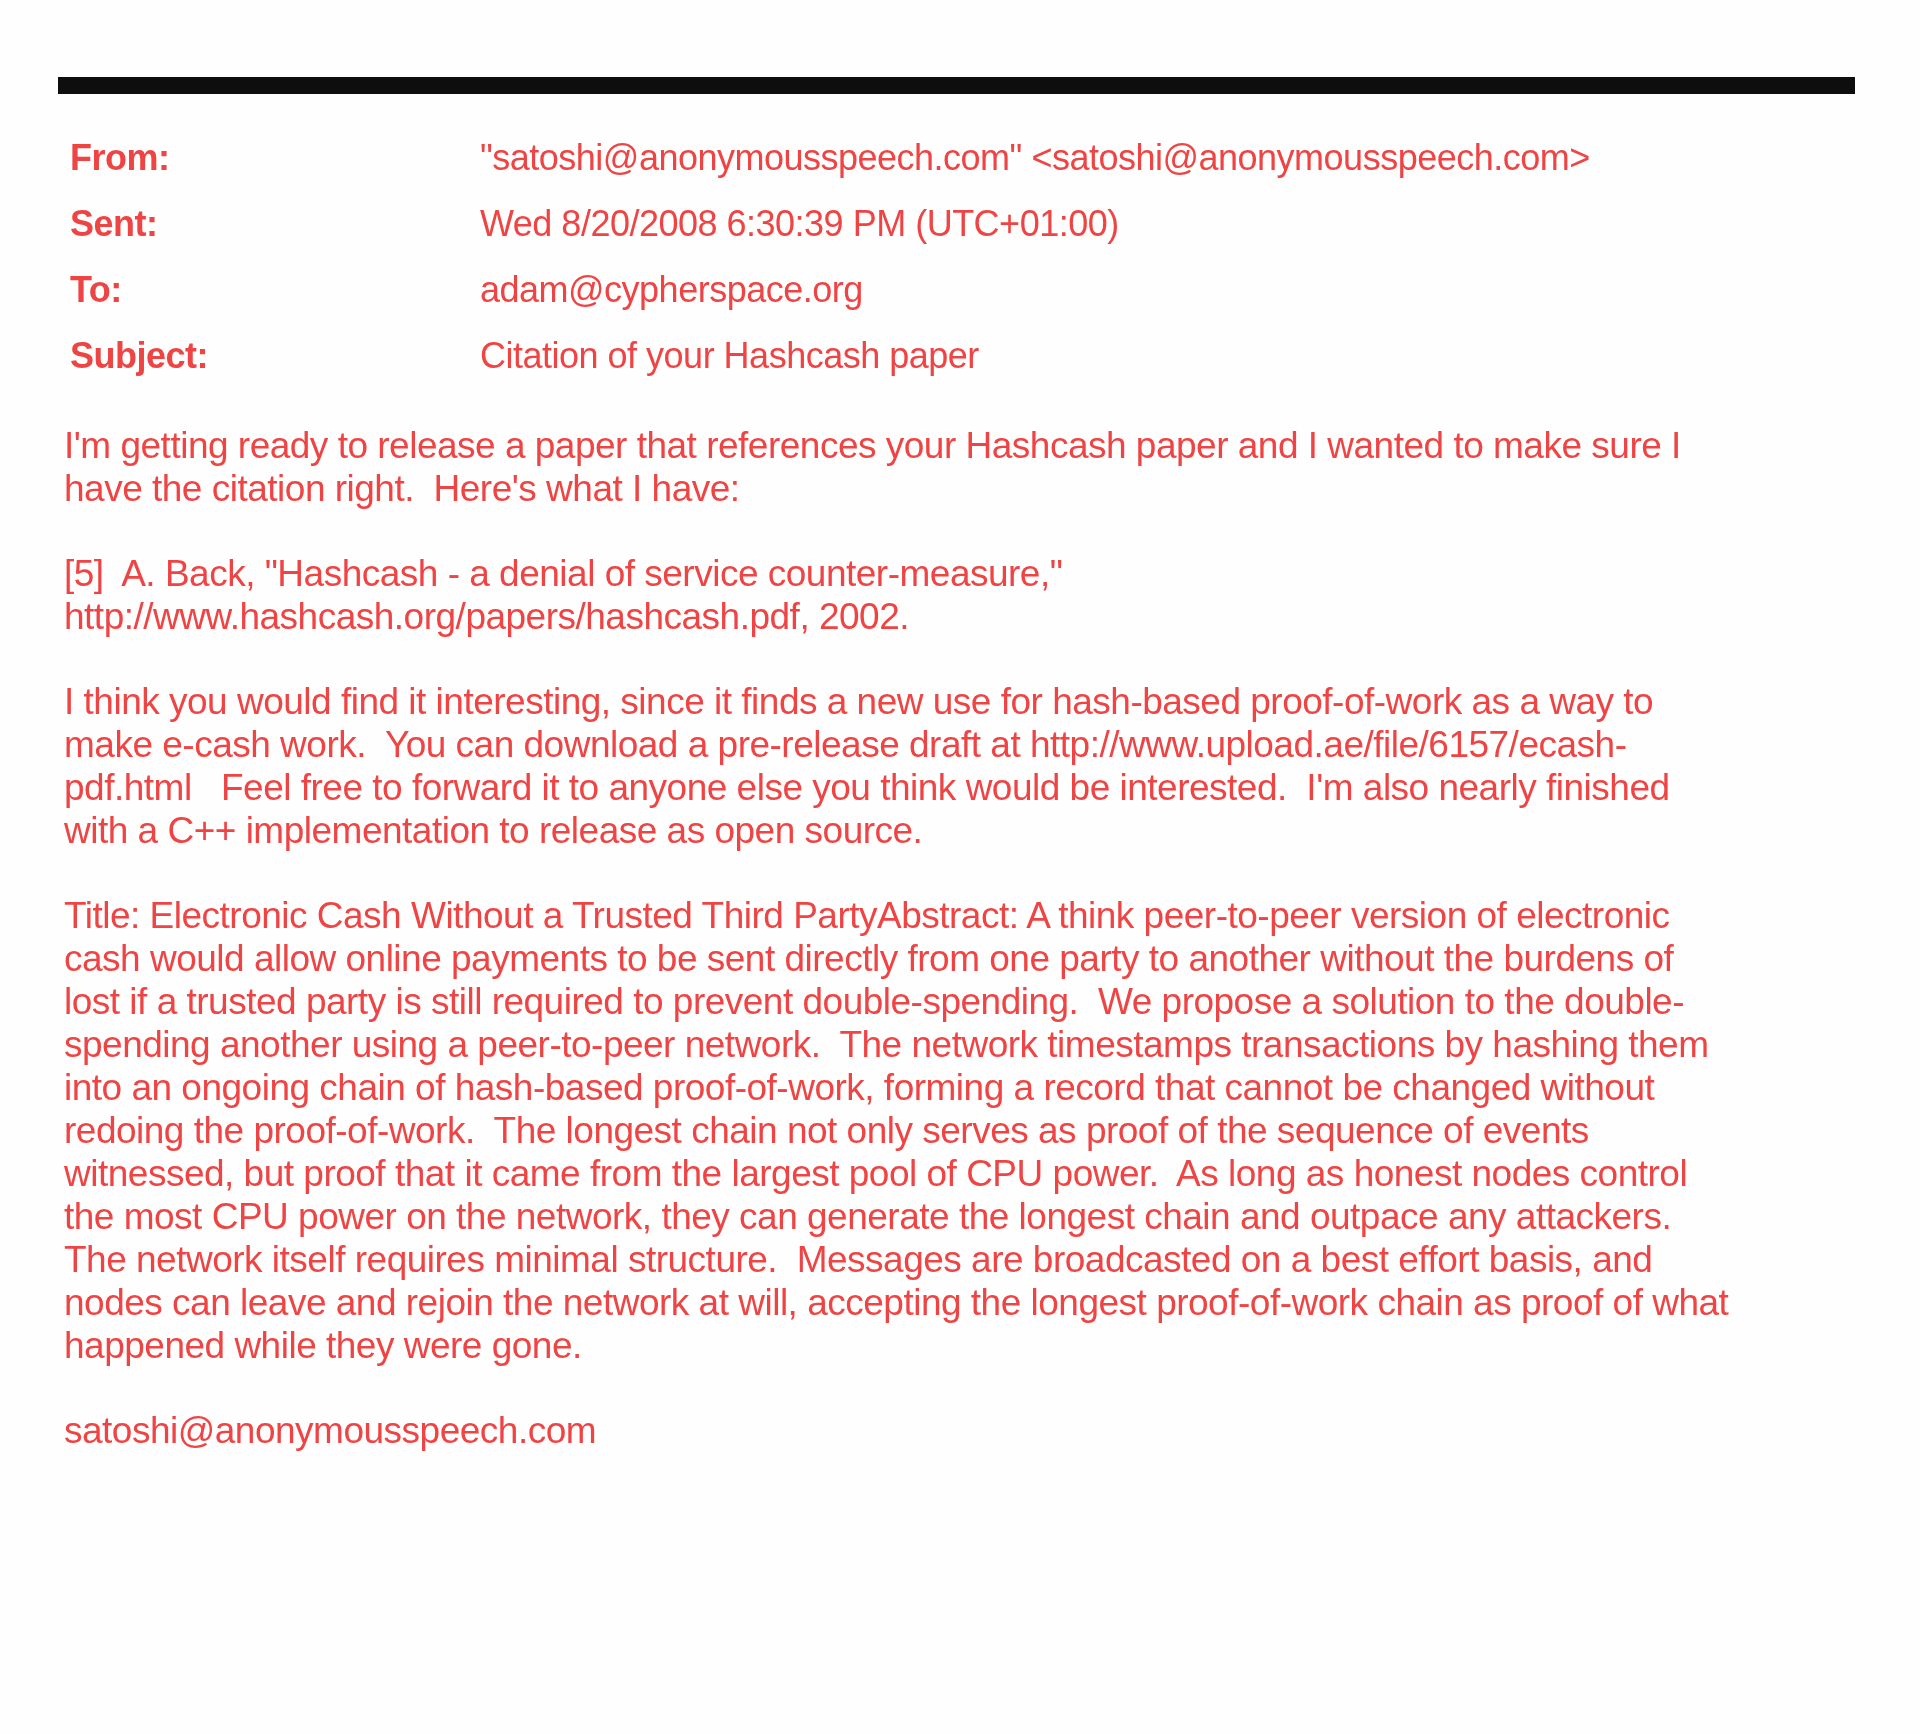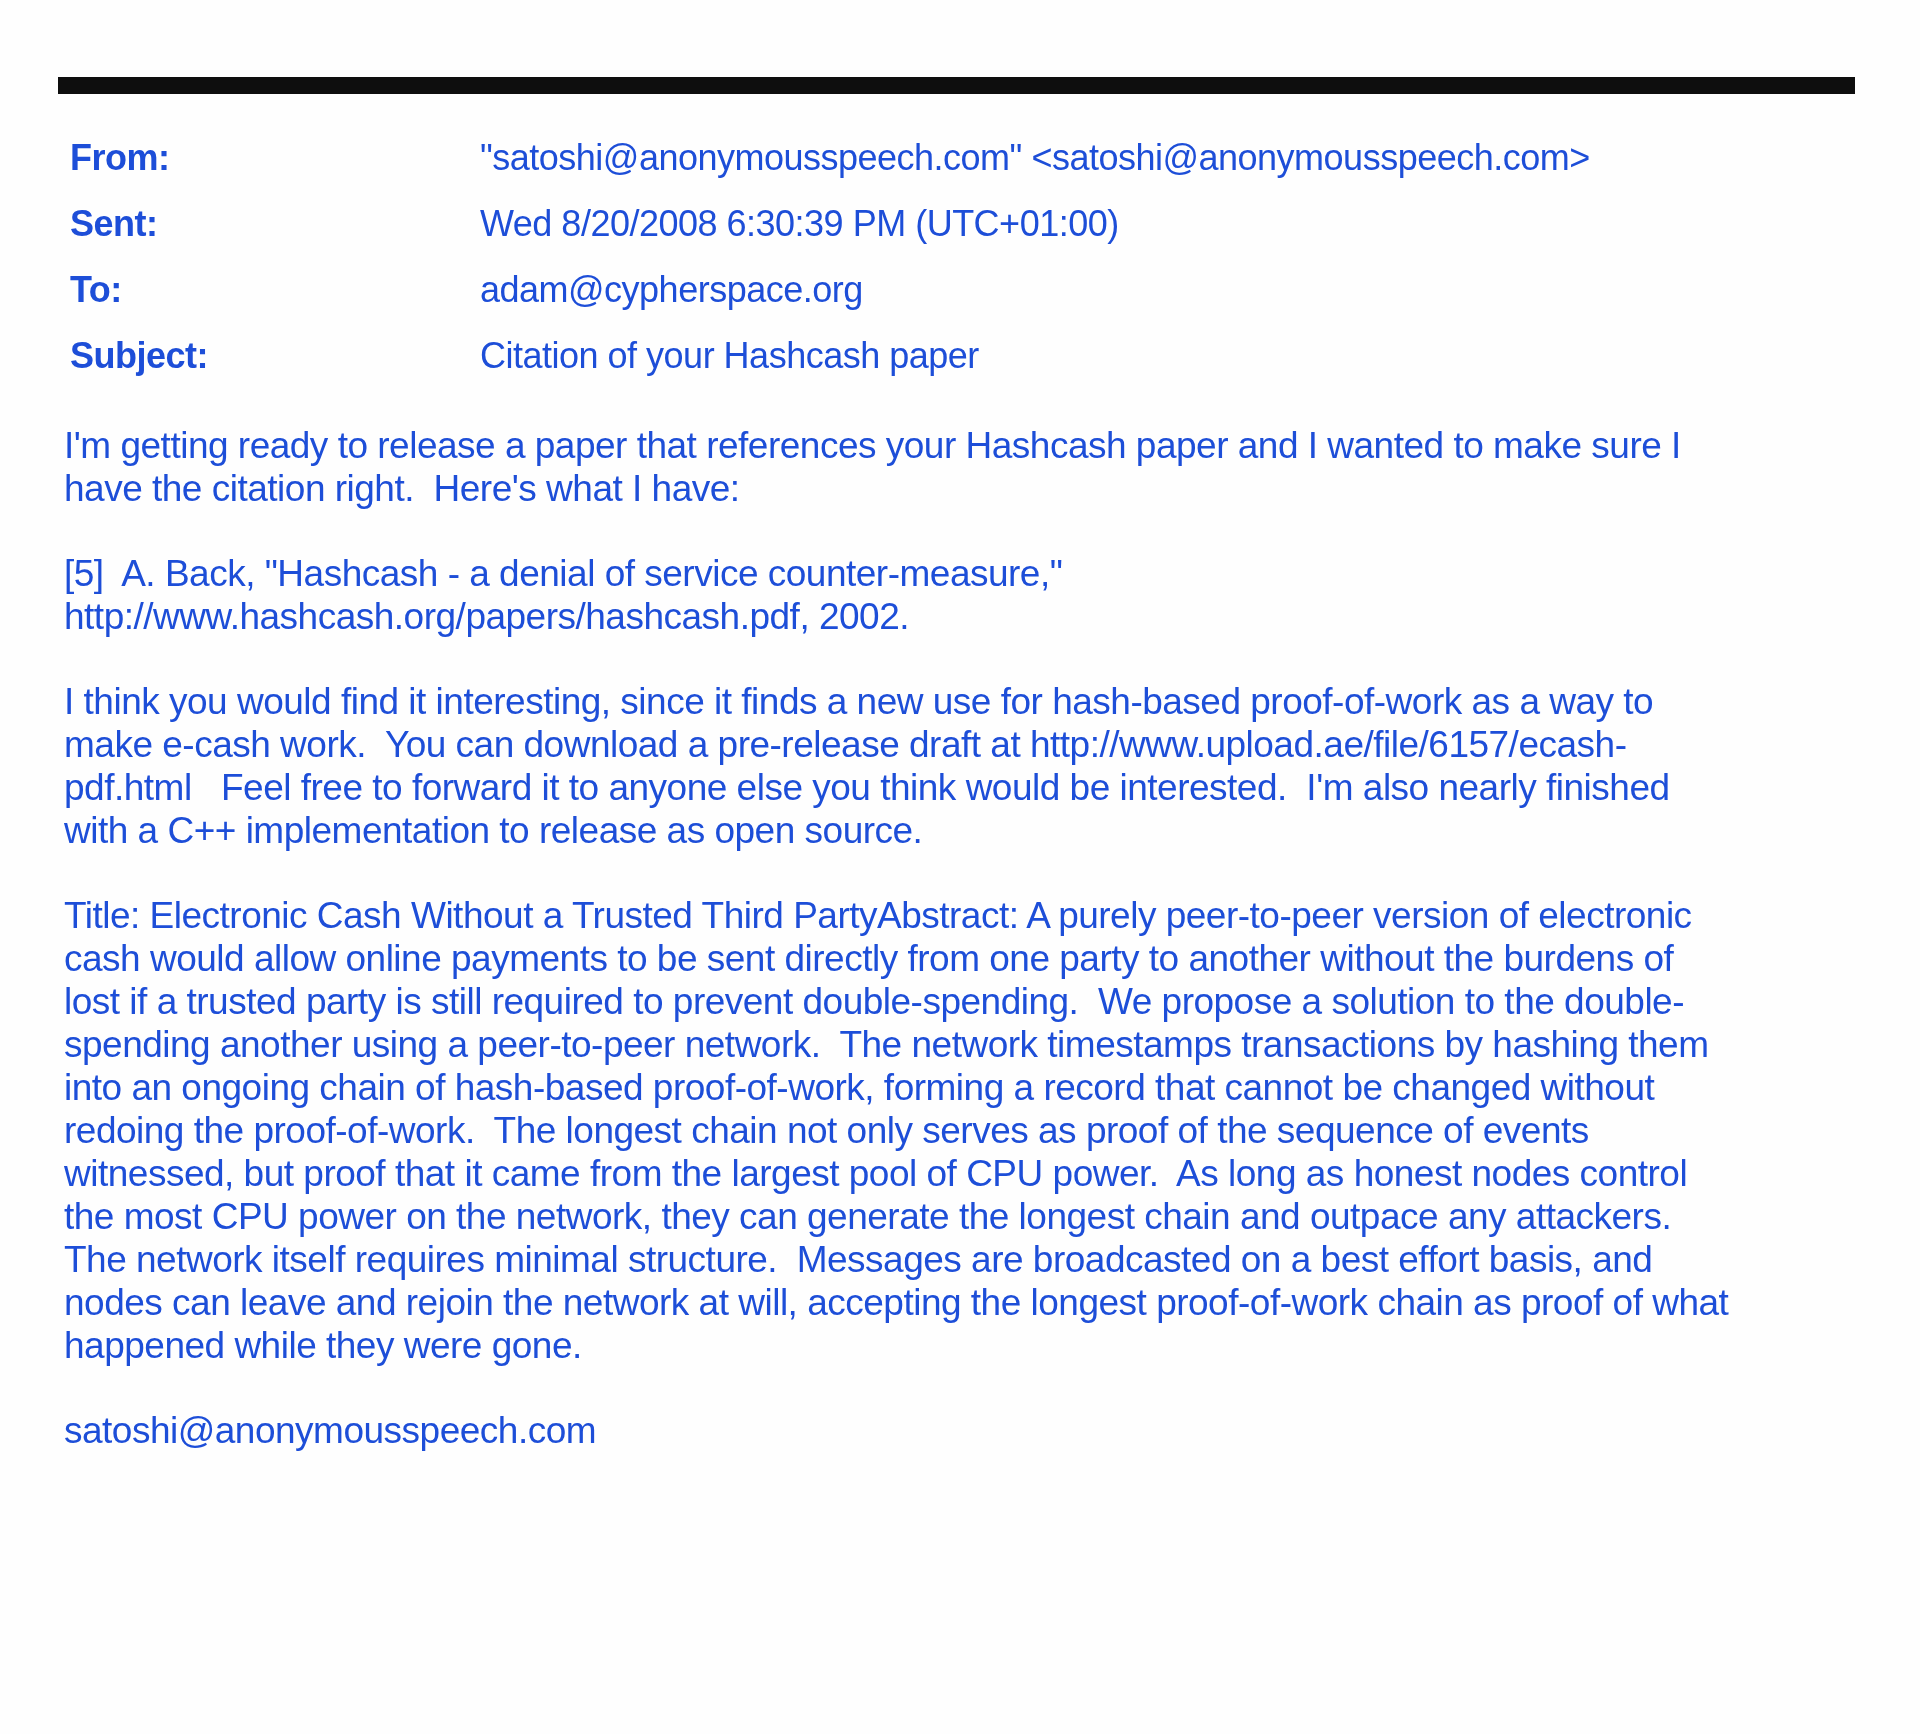--- a/index.html
+++ b/index.html
@@ -6,21 +6,21 @@
     margin: 0;
     padding: 0;
     background: #ffffff;
   }
   .page {
     position: relative;
     width: 1920px;
     height: 1734px;
     background: #fefefe;
     font-family: "Liberation Sans", "DejaVu Sans", sans-serif;
-    color: #1d4ed8;
+    color: #ef4444;
     overflow: hidden;
   }
   .top-rule {
     position: absolute;
     left: 58px;
     top: 77px;
     width: 1797px;
     height: 17px;
     background: #0e0e0e;
   }
@@ -106,21 +106,21 @@
     </div>
 
     <div class="para">
       <div class="ln">I think you would find it interesting, since it finds a new use for hash-based proof-of-work as a way to</div>
       <div class="ln">make e-cash work.  You can download a pre-release draft at http://www.upload.ae/file/6157/ecash-</div>
       <div class="ln">pdf.html   Feel free to forward it to anyone else you think would be interested.  I'm also nearly finished</div>
       <div class="ln">with a C++ implementation to release as open source.</div>
     </div>
 
     <div class="para">
-      <div class="ln">Title: Electronic Cash Without a Trusted Third PartyAbstract: A purely peer-to-peer version of electronic</div>
+      <div class="ln">Title: Electronic Cash Without a Trusted Third PartyAbstract: A think peer-to-peer version of electronic</div>
       <div class="ln">cash would allow online payments to be sent directly from one party to another without the burdens of</div>
       <div class="ln">lost if a trusted party is still required to prevent double-spending.  We propose a solution to the double-</div>
       <div class="ln">spending another using a peer-to-peer network.  The network timestamps transactions by hashing them</div>
       <div class="ln">into an ongoing chain of hash-based proof-of-work, forming a record that cannot be changed without</div>
       <div class="ln">redoing the proof-of-work.  The longest chain not only serves as proof of the sequence of events</div>
       <div class="ln">witnessed, but proof that it came from the largest pool of CPU power.  As long as honest nodes control</div>
       <div class="ln">the most CPU power on the network, they can generate the longest chain and outpace any attackers.</div>
       <div class="ln">The network itself requires minimal structure.  Messages are broadcasted on a best effort basis, and</div>
       <div class="ln">nodes can leave and rejoin the network at will, accepting the longest proof-of-work chain as proof of what</div>
       <div class="ln">happened while they were gone.</div>

